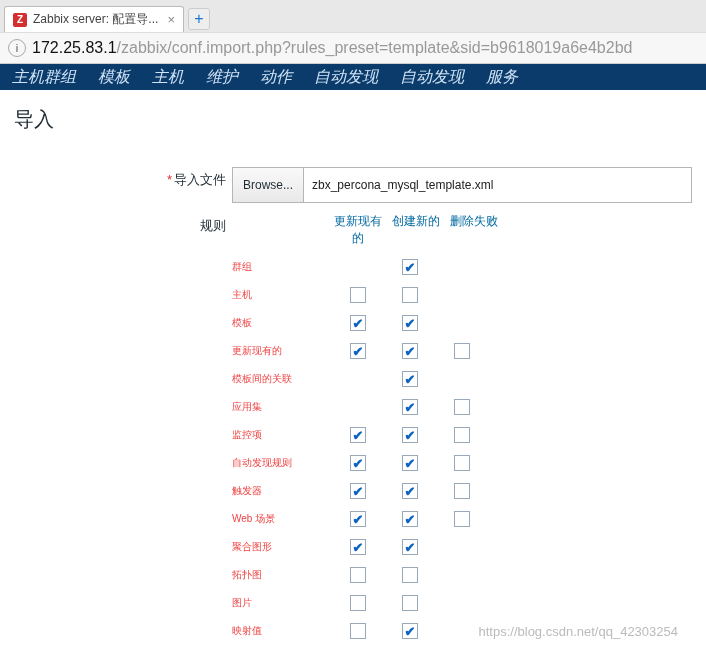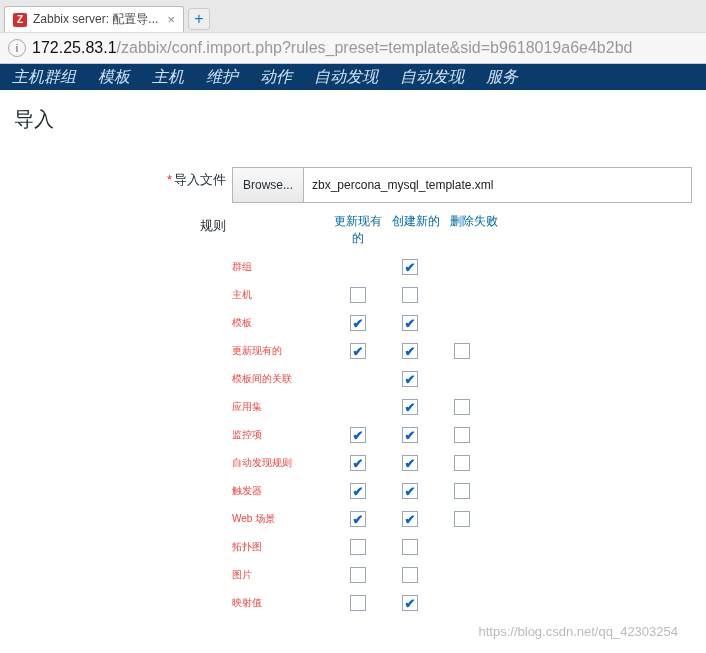--- a/index.html
+++ b/index.html
@@ -353,20 +353,30 @@
                 <div class="cb checked"></div>
               </div>
               <div class="cb-cell">
                 <div class="cb checked"></div>
               </div>
               <div class="cb-cell">
                 <div class="cb"></div>
               </div>
             </div>
             <div class="rules-row">
+              <div class="rule-label">聚合图形</div>
+              <div class="cb-cell">
+                <div class="cb checked"></div>
+              </div>
+              <div class="cb-cell">
+                <div class="cb checked"></div>
+              </div>
+              <div class="cb-cell"></div>
+            </div>
+            <div class="rules-row">
               <div class="rule-label">拓扑图</div>
               <div class="cb-cell">
                 <div class="cb"></div>
               </div>
               <div class="cb-cell">
                 <div class="cb"></div>
               </div>
               <div class="cb-cell"></div>
             </div>
             <div class="rules-row">

